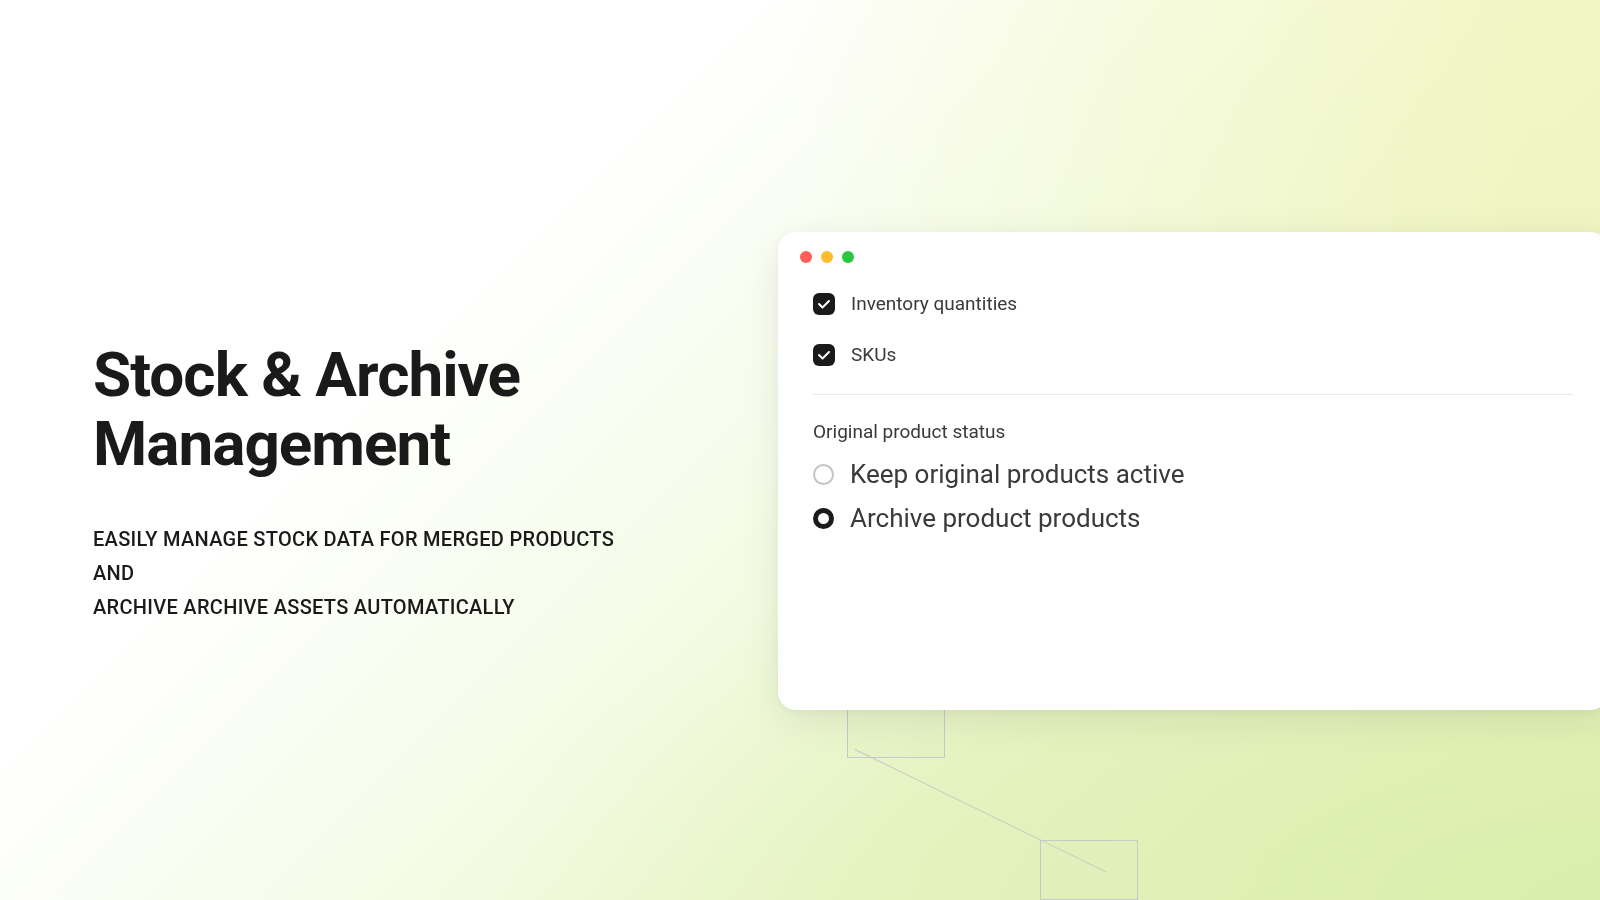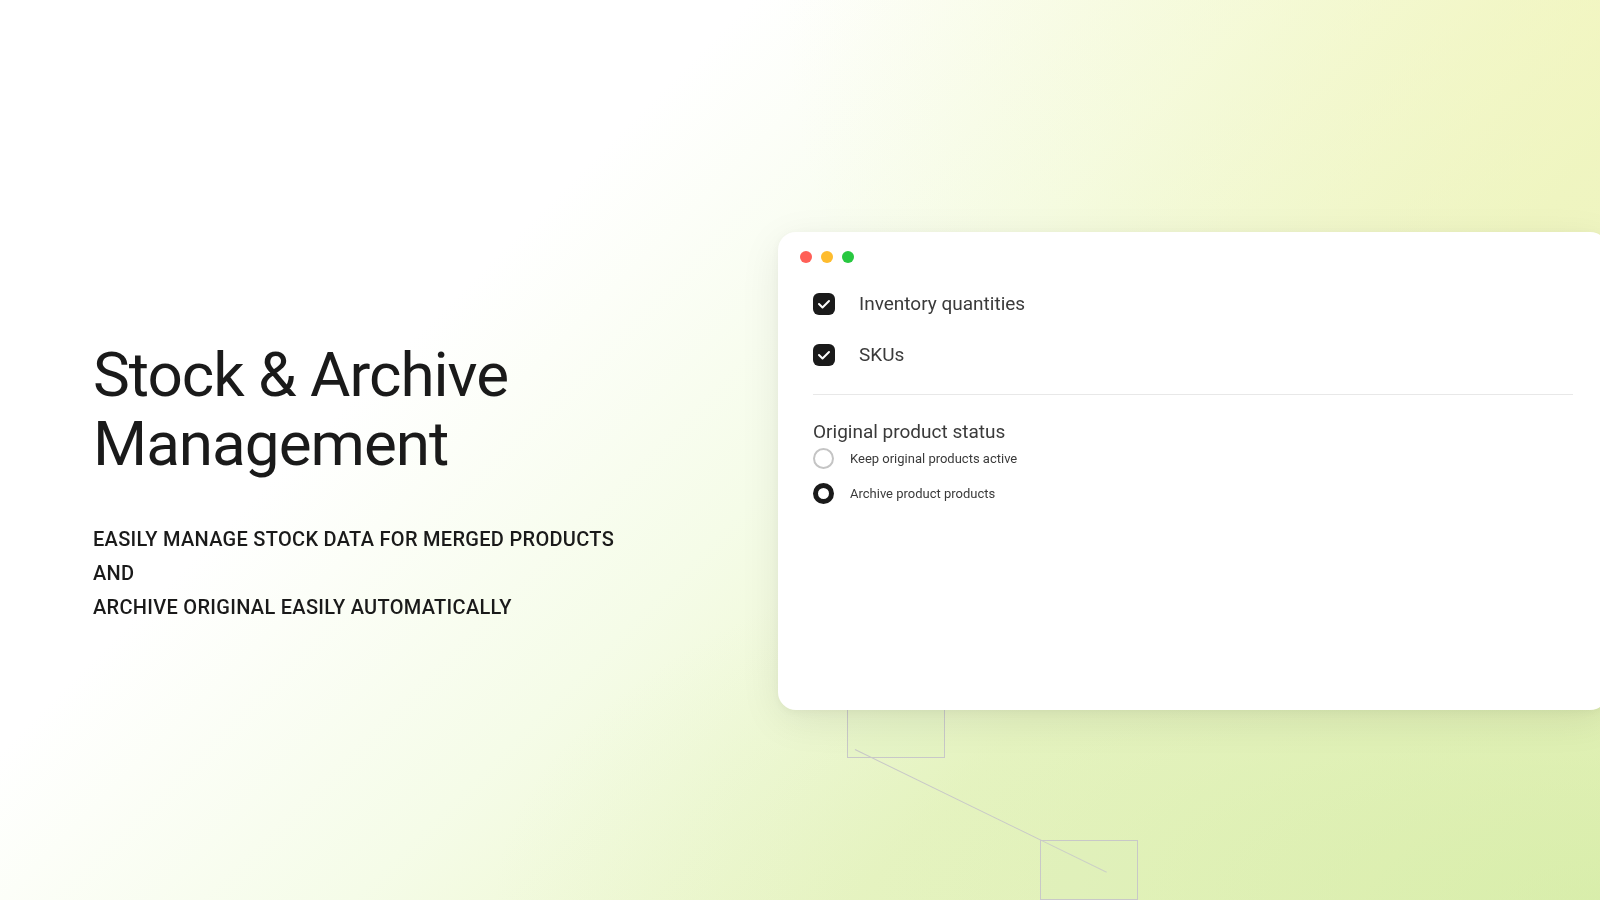--- a/index.html
+++ b/index.html
@@ -39,21 +39,21 @@
     
     .left-content {
       position: absolute;
       left: 93px;
       top: 340px;
       max-width: 560px;
     }
     
     .page-title {
       font-size: 62px;
-      font-weight: 400;
+      font-weight: 700;
       line-height: 1.12;
       color: #1a1a1a;
       margin-bottom: 43px;
       letter-spacing: -1px;
     }
     
     .page-subtitle {
       font-size: 20px;
       font-weight: 500;
       line-height: 1.7;
@@ -95,21 +95,21 @@
     .description {
       font-size: 18px;
       line-height: 1.5;
       color: #4a4a4a;
       margin-bottom: 30px;
     }
     
     .checkbox-row {
       display: flex;
       align-items: center;
-      gap: 24px;
+      gap: 16px;
       margin-bottom: 28px;
     }
     
     .checkbox {
       width: 22px;
       height: 22px;
       border-radius: 6px;
       background: #1a1a1a;
       display: flex;
       align-items: center;
@@ -129,21 +129,21 @@
     
     .divider {
       height: 1px;
       background: #e8e8e8;
       margin: 5px 0 25px 0;
     }
     
     .section-label {
       font-size: 19px;
       color: #3a3a3a;
-      margin-bottom: 5px;
+      margin-bottom: 16px;
     }
     
     .radio-row {
       display: flex;
       align-items: center;
       gap: 16px;
       margin-bottom: 14px;
     }
     
     .radio {
@@ -154,21 +154,21 @@
       background: #ffffff;
       flex-shrink: 0;
       position: relative;
     }
     
     .radio.selected {
       border: 5px solid #1a1a1a;
     }
     
     .radio-label {
-      font-size: 13px;
+      font-size: 26px;
       color: #3a3a3a;
     }
     
     .decorative-box {
       position: absolute;
       border: 1px solid #c8c8c8;
       background: rgba(220, 240, 190, 0.2);
     }
     
     .deco-1 {
@@ -203,21 +203,21 @@
 <div class="bg-overlay"></div>
 <div class="bg-green"></div>
 
 <div class="left-content">
   <h1 class="page-title">
     <span>Stock &amp; Archive</span><br>
     <span>Management</span>
   </h1>
   <p class="page-subtitle">
     <span>EASILY MANAGE STOCK DATA FOR MERGED PRODUCTS AND</span><br>
-    <span>ARCHIVE ORIGINAL EASILY AUTOMATICALLY</span>
+    <span>ARCHIVE ARCHIVE ASSETS AUTOMATICALLY</span>
   </p>
 </div>
 
 <div class="decorative-box deco-1"></div>
 <div class="diagonal-line"></div>
 <div class="decorative-box deco-2"></div>
 
 <div class="window">
   <div class="window-controls">
     <div class="window-dot dot-red"></div>

